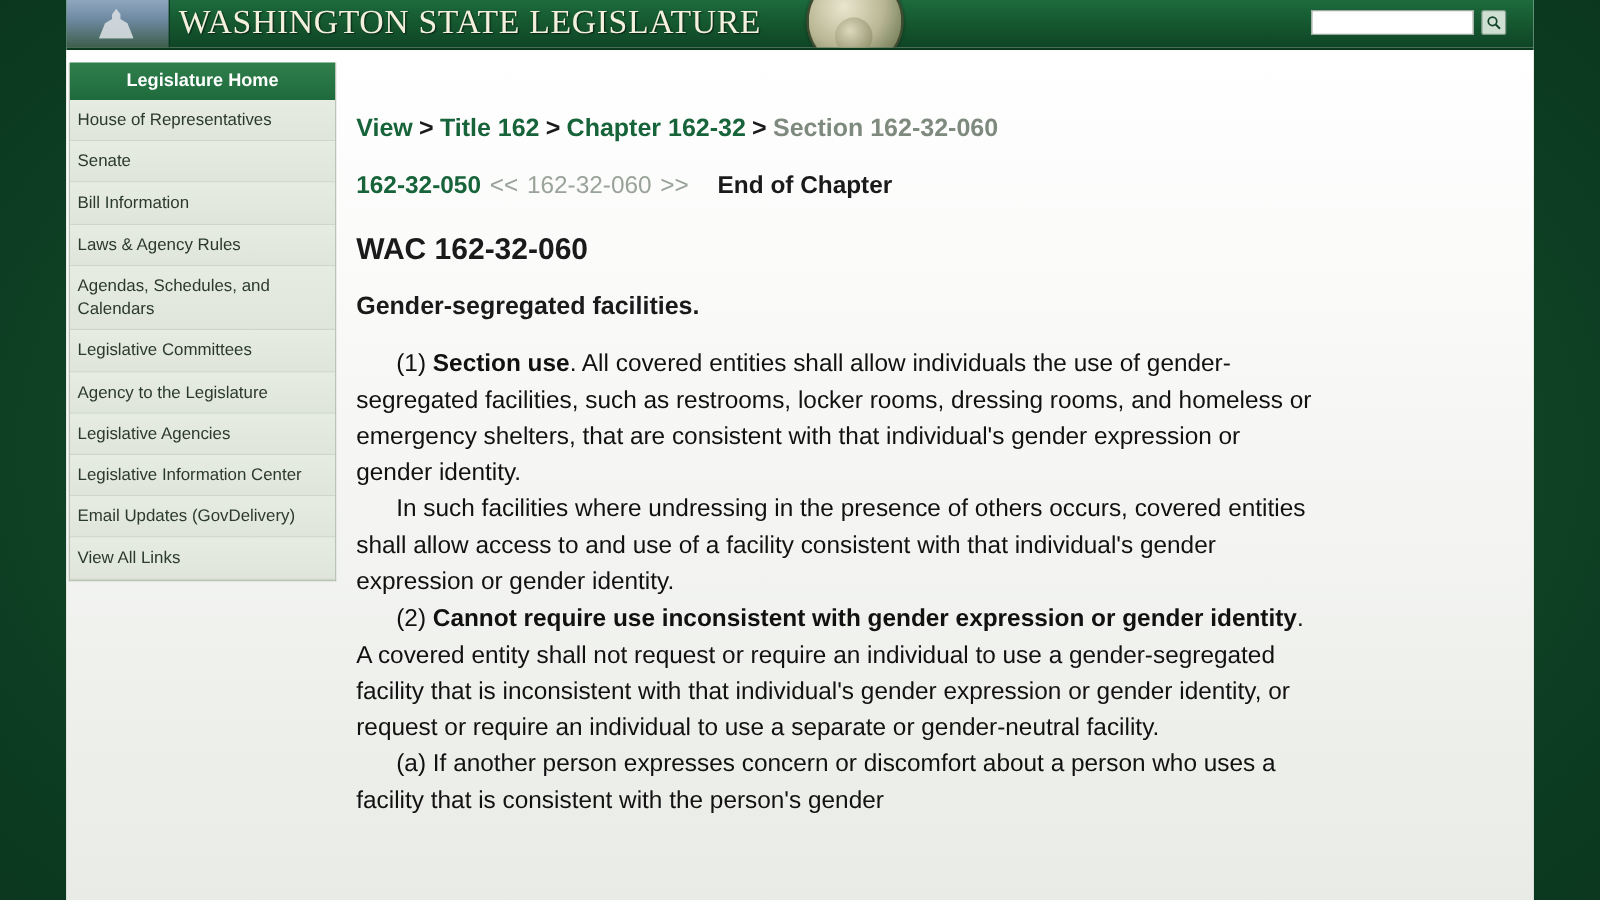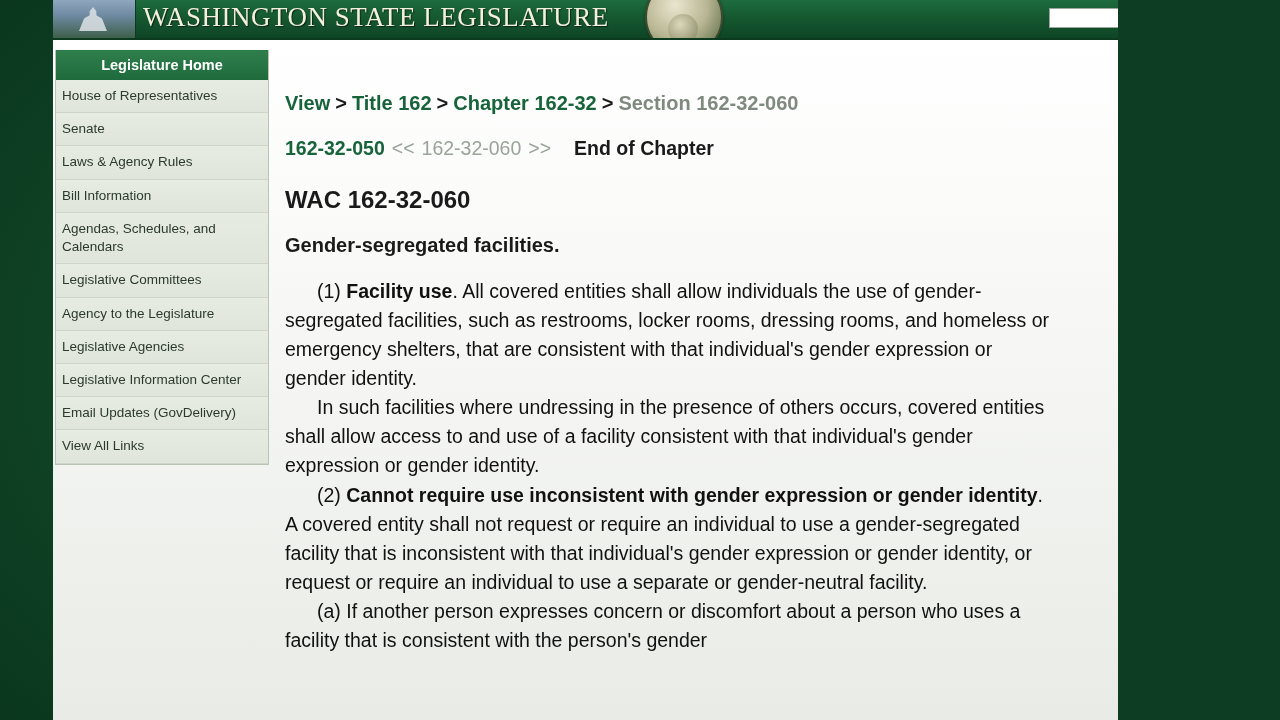--- a/index.html
+++ b/index.html
@@ -8,21 +8,21 @@
     width: 1280px;
     height: 720px;
     overflow: hidden;
     background: #0d3d22;
     font-family: "Liberation Sans", sans-serif;
   }
 
   
   #page-root {
     position: relative;
-    width: 1118px;
+    width: 1280px;
     height: 720px;
     background:
       radial-gradient(ellipse 1400px 900px at 640px 360px, #1d5b36 0%, #0b3a20 55%, #04220f 100%);
     overflow: hidden;
   }
 
   
   #site {
     position: absolute;
     left: 53px;
@@ -255,22 +255,22 @@
       </div>
     </div>
 
     <div id="site-body">
 
       <div id="sidebar">
         <div id="sidebar-head">Legislature Home</div>
 
         <div class="side-item">House of Representatives</div>
         <div class="side-item">Senate</div>
+        <div class="side-item">Bill Information</div>
         <div class="side-item">Laws &amp; Agency Rules</div>
-        <div class="side-item">Bill Information</div>
         <div class="side-item">Agendas, Schedules, and Calendars</div>
         <div class="side-item">Legislative Committees</div>
         <div class="side-item">Agency to the Legislature</div>
         <div class="side-item">Legislative Agencies</div>
         <div class="side-item">Legislative Information Center</div>
         <div class="side-item">Email Updates (GovDelivery)</div>
         <div class="side-item">View All Links</div>
       </div>
 
       <div id="content">
@@ -281,21 +281,21 @@
 
         <div id="section-nav">
           <span class="nav-prev">162-32-050</span><span class="nav-arrow">&lt;&lt;</span><span class="nav-current">162-32-060</span><span class="nav-arrow">&gt;&gt;</span><span class="nav-end">End of Chapter</span>
         </div>
 
 
         <h1 id="wac-number">WAC 162-32-060</h1>
         <h2 id="wac-heading">Gender-segregated facilities.</h2>
 
         <p class="para">
-          <span>(1) </span><b>Facility use</b><span>. All covered entities shall allow individuals the use of gender-segregated facilities, such as restrooms, locker rooms, dressing rooms, and homeless or emergency shelters, that are consistent with that individual's gender expression or gender identity.</span>
+          <span>(1) </span><b>Section use</b><span>. All covered entities shall allow individuals the use of gender-segregated facilities, such as restrooms, locker rooms, dressing rooms, and homeless or emergency shelters, that are consistent with that individual's gender expression or gender identity.</span>
         </p>
 
         <p class="para">
           <span>In such facilities where undressing in the presence of others occurs, covered entities shall allow access to and use of a facility consistent with that individual's gender expression or gender identity.</span>
         </p>
 
         <p class="para">
           <span>(2) </span><b>Cannot require use inconsistent with gender expression or gender identity</b><span>. A covered entity shall not request or require an individual to use a gender-segregated facility that is inconsistent with that individual's gender expression or gender identity, or request or require an individual to use a separate or gender-neutral facility.</span>
         </p>
 

